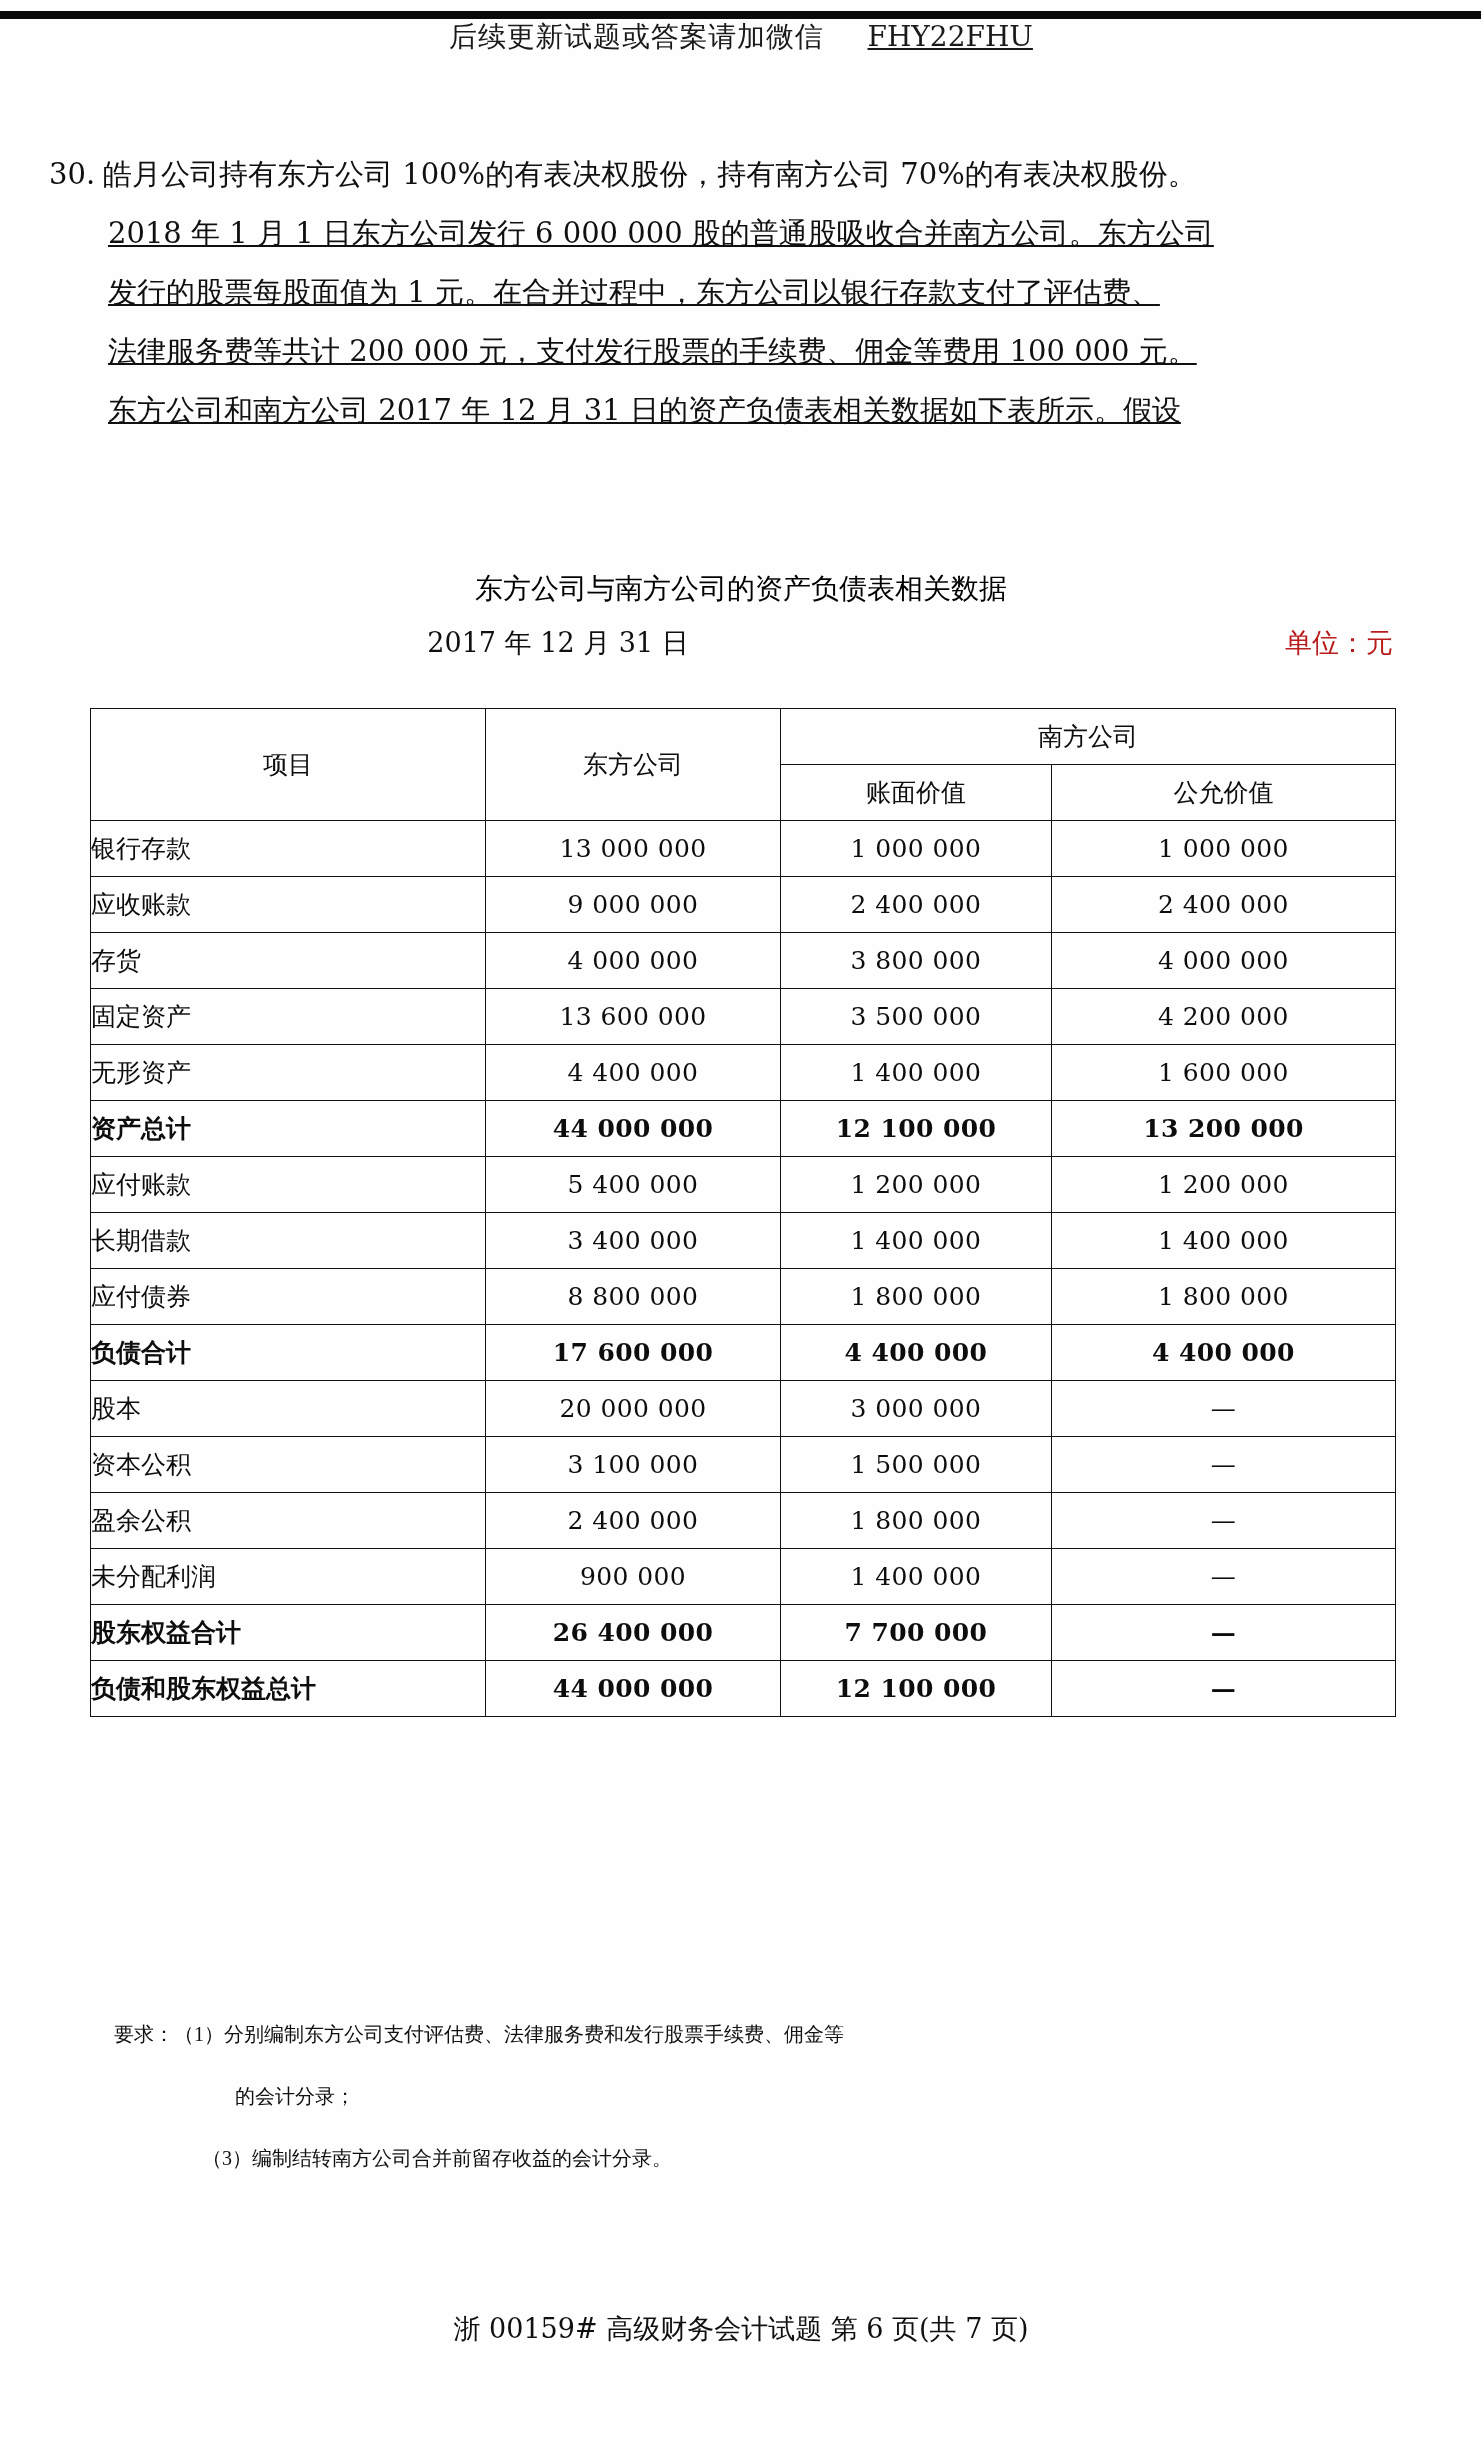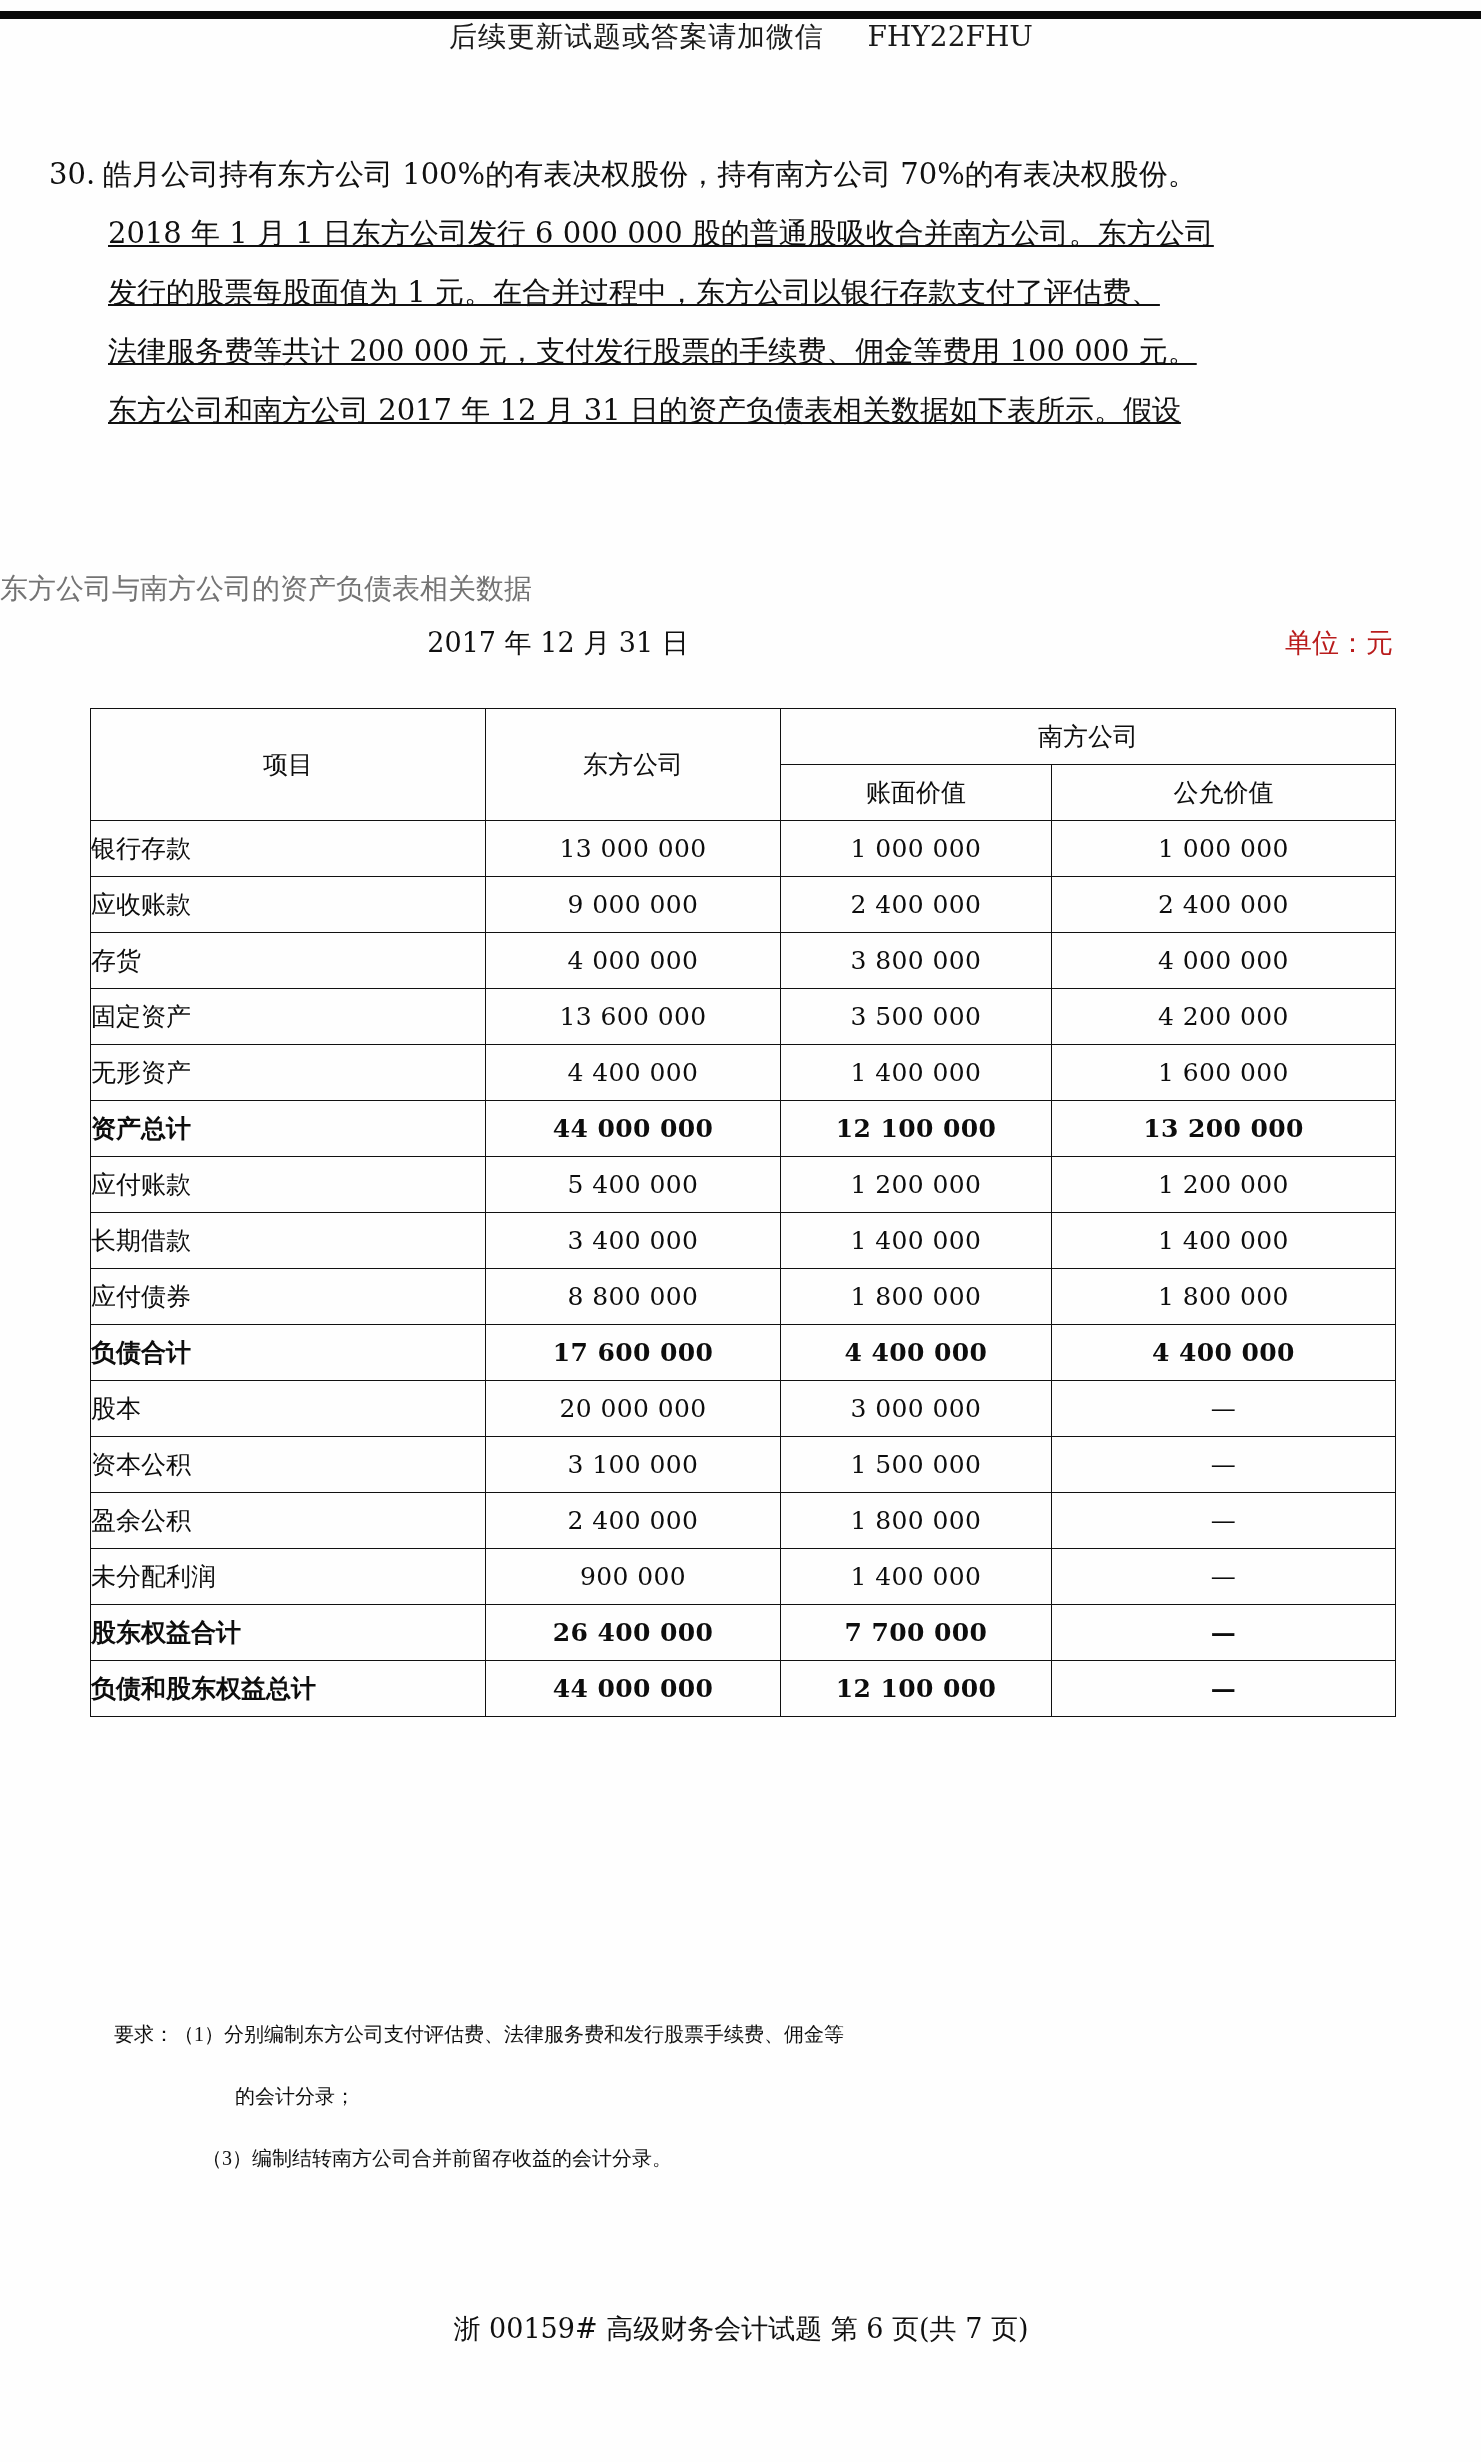--- a/index.html
+++ b/index.html
@@ -40,20 +40,21 @@
     text-align: center;
     font-size: 28px;
     letter-spacing: 0.8px;
     color: #1a1a1a;
     white-space: nowrap;
   }
   .doc-header .wx-code {
     margin-left: 44px;
     font-family: "DejaVu Serif", "Liberation Serif", serif;
     letter-spacing: 0px;
+    text-decoration: underline;
   }
 
   
   .question {
     position: absolute;
     top: 145px;
     left: 49px;
     width: 1384px;
   }
   .q-line {
@@ -73,23 +74,23 @@
     display: inline-block;
     width: 54px;
   }
 
   
   .tbl-caption {
     position: absolute;
     top: 570px;
     left: 0;
     width: 1482px;
-    text-align: left;
+    text-align: center;
     font-size: 28px;
-    color: #737373;
+    color: #000000;
   }
   .tbl-subcaption-row {
     position: absolute;
     top: 625px;
     left: 90px;
     width: 1303px;
     height: 39px;
   }
   .tbl-date {
     position: absolute;

